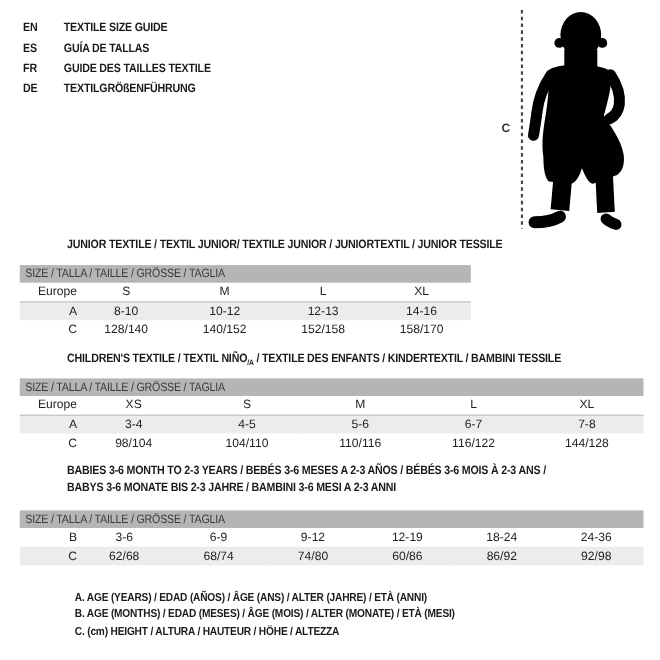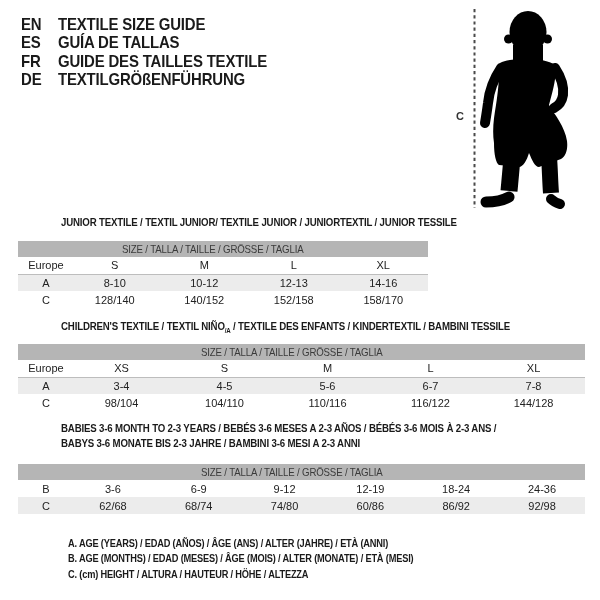--- a/index.html
+++ b/index.html
@@ -14,40 +14,40 @@
   
   .cond {
     display: inline-block;
     transform: scaleX(0.88);
     transform-origin: 0 50%;
     white-space: nowrap;
     letter-spacing: -0.2px;
   }
   
   .lang-block { position: absolute; left: 21px; top: 16px; }
-  .lang-row { display: flex; height: 18.6px; align-items: flex-end; font-size: 17px; font-weight: bold; }
+  .lang-row { display: flex; height: 18.6px; align-items: center; font-size: 11px; font-weight: bold; }
   .lang-code { width: 37px; }
   
   .figure-svg { position: absolute; left: 455px; top: 5px; }
   
   .tbl-title { position: absolute; left: 21px; font-size: 11px; font-weight: bold; white-space: nowrap; margin-left: 40px; }
   .tbl-title sub { font-size: 7px; }
   
   .size-table {
     position: absolute; left: 18px;
     border-collapse: collapse; table-layout: fixed;
     font-size: 11px; color: #222222;
   }
   .size-table th {
     background: #b5b5b5; color: #3a3a3a;
-    font-weight: normal; text-align: center;
+    font-weight: normal; text-align: left;
     height: 16px; padding: 0 0 0 5px; font-size: 11px;
   }
   .size-table td { height: 17px; padding: 0; text-align: center; }
-  .size-table td.lbl { text-align: center; padding-left: 4px; }
+  .size-table td.lbl { text-align: right; padding-left: 4px; }
   .size-table tr.alt { background: #ececec; }
   .size-table tr.rule td { border-bottom: 1px solid #bdbdbd; }
   
   .footnotes { position: absolute; left: 21px; top: 536px; font-size: 10.5px; font-weight: bold; margin-left: 47px; }
   .footnotes .fn { height: 15.4px; line-height: 15.4px; }
   .w-t1 { width: 410px; top: 241px; }
   .w-t2 { width: 567px; top: 344px; }
   .w-t3 { width: 567px; top: 464px; }
 </style>
 </head>

